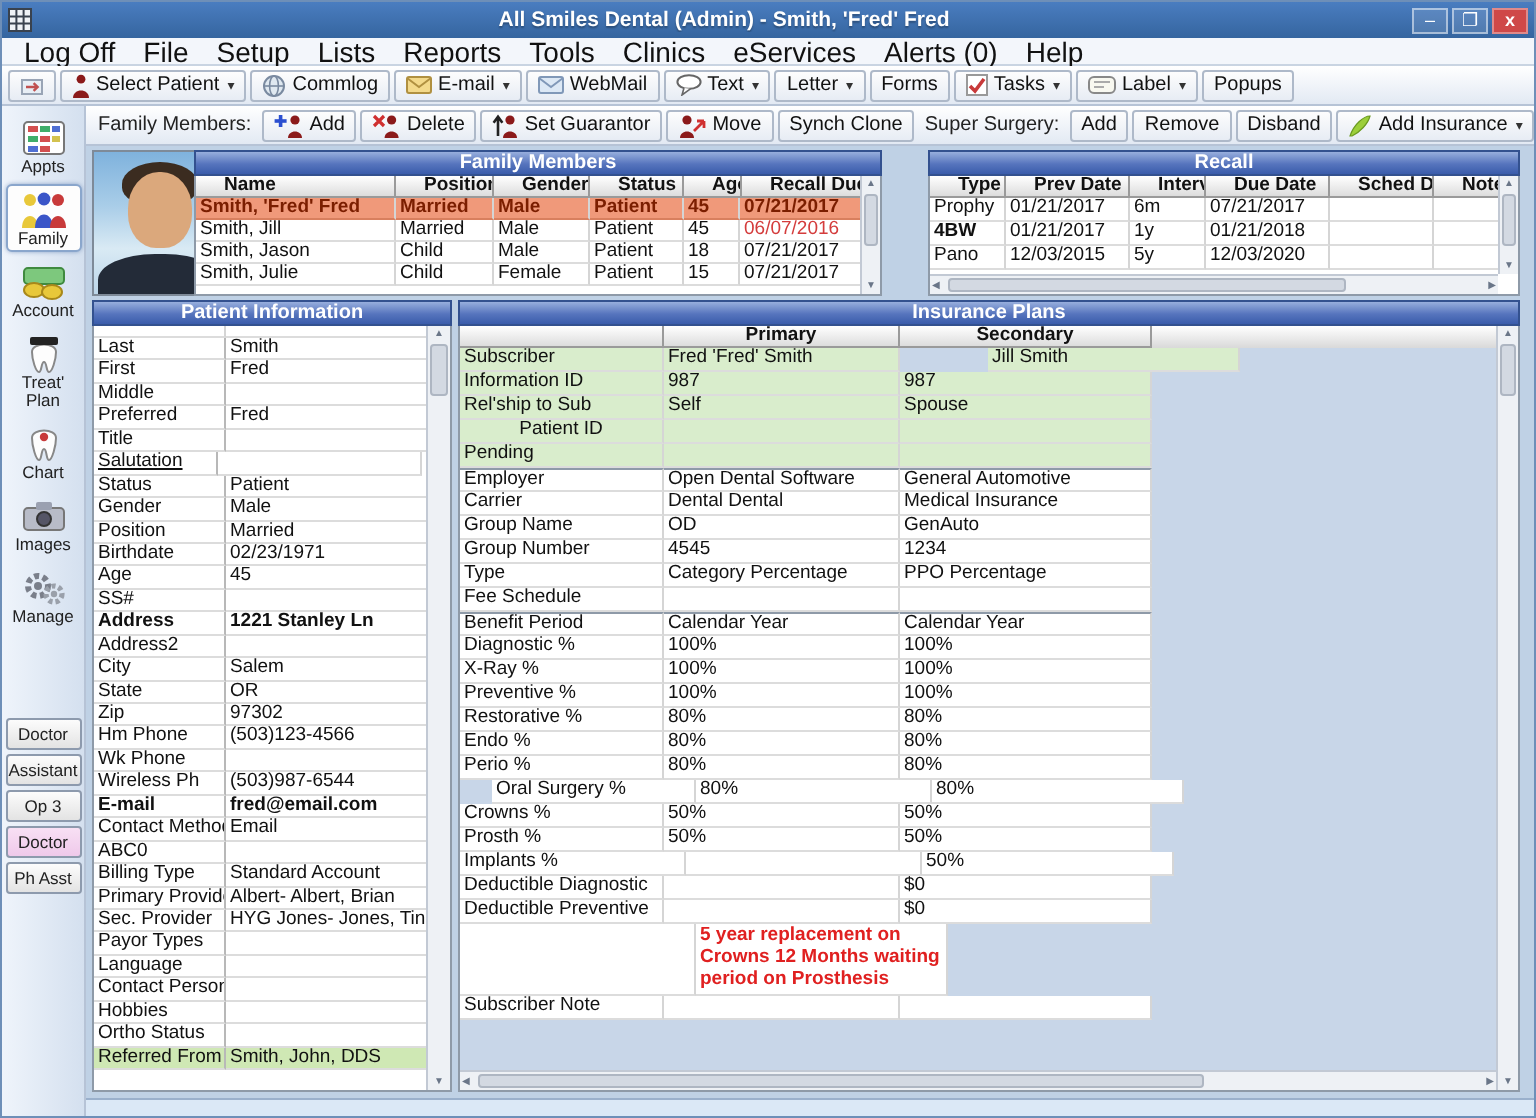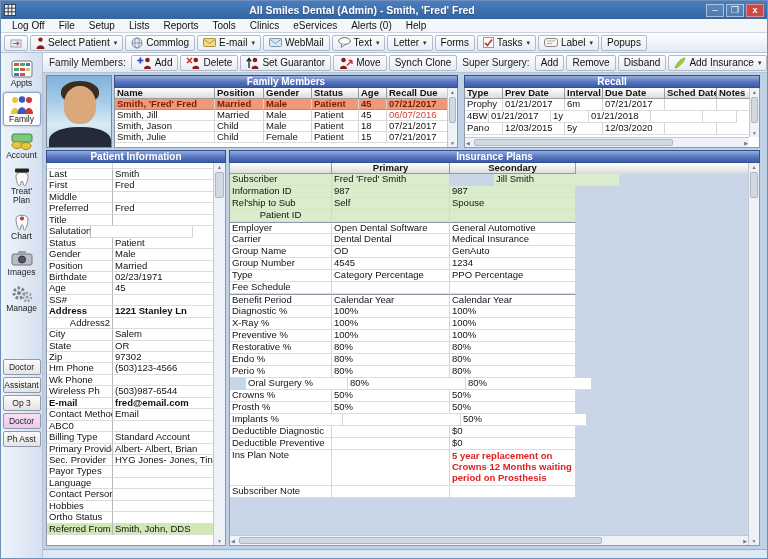--- a/index.html
+++ b/index.html
@@ -10,21 +10,21 @@
   
   .titlebar { height:18px; background:linear-gradient(180deg,#4a7dc0,#35659f); display:flex; align-items:center; padding:0 3px; flex:0 0 auto; }
   .title-logo { width:14px; height:14px; display:flex; align-items:center; }
   .title-text { flex:1; text-align:center; color:#fff; font-size:10.5px; font-weight:bold; text-shadow:0 1px 1px rgba(0,0,0,.3); white-space:nowrap; overflow:hidden; }
   .win-btns { display:flex; gap:2px; }
   .win-btn { width:18px; height:13px; font-size:9px; line-height:11px; text-align:center; color:#fff; border:1px solid rgba(255,255,255,.5); background:rgba(255,255,255,.12); cursor:default; }
   .win-btn.close { background:#cf4848; border-color:#e08a8a; font-weight:bold; }
 
   
   .menu-bar { height:14px; background:#f3f6fb; border-bottom:1px solid #c9d4e2; display:flex; align-items:center; padding-left:4px; flex:0 0 auto; }
-  .menu-item { font-size:10px; color:#111; padding:0 7px; white-space:nowrap; }
+  .menu-item { font-size:14px; color:#111; padding:0 7px; white-space:nowrap; }
 
   
   .toolbar { height:20px; background:linear-gradient(180deg,#ffffff,#e2e9f3); border-bottom:1px solid #b6c3d6; display:flex; align-items:center; padding-left:3px; flex:0 0 auto; overflow:hidden; }
   .tb-btn { display:inline-flex; align-items:center; gap:3px; height:16px; padding:0 5px; margin-right:2px; background:linear-gradient(180deg,#fdfdfd,#e7ecf4); border:1px solid #aeb9c9; border-radius:2px; font-size:10px; color:#111; white-space:nowrap; }
   .tb-icon { display:inline-flex; align-items:center; }
   .tb-caret { font-size:7px; color:#333; margin-left:1px; }
   .tb-sep-label { font-size:10px; color:#222; margin:0 5px 0 3px; white-space:nowrap; }
 
   
   .app-body { flex:1; display:flex; min-height:0; }
@@ -40,21 +40,21 @@
   .right-col { flex:1; display:flex; flex-direction:column; min-width:0; }
   .main { position:relative; flex:1; background:#bfd1e5; overflow:hidden; }
   .bottom-strip { height:9px; background:#dbe8f6; border-top:1px solid #9ab0cc; flex:0 0 auto; }
 
   
   .panel { position:absolute; }
   .panel-hdr { height:13px; background:linear-gradient(180deg,#97aedd 0%,#5674bd 55%,#3a5cab 100%); border:1px solid #33518f; color:#fff; font-size:10px; font-weight:bold; text-align:center; line-height:12px; overflow:hidden; white-space:nowrap; }
   .grid-area { position:relative; background:#fff; border:1px solid #8e9aa8; border-top:none; overflow:hidden; }
   .g-row { display:flex; }
   .g-hdr { background:linear-gradient(180deg,#ffffff,#d9d9d9); }
-  .g-hdr-cell { font-size:9.5px; font-weight:bold; color:#111; border-right:1px solid #9a9a9a; border-bottom:1px solid #9a9a9a; padding:0 2px; height:11px; line-height:10px; overflow:hidden; white-space:nowrap; }
+  .g-hdr-cell { font-size:9.5px; font-weight:bold; color:#111; border-right:1px solid #9a9a9a; border-bottom:1px solid #9a9a9a; padding:0 14px; height:11px; line-height:10px; overflow:hidden; white-space:nowrap; }
   .g-cell { font-size:9.5px; color:#111; border-right:1px solid #d5d5d5; border-bottom:1px solid #dcdcdc; padding:0 2px; height:11px; line-height:10px; overflow:hidden; white-space:nowrap; background:#fff; }
   .row-sel .g-cell { background:#f0997a; color:#7b1e00; font-weight:bold; border-bottom-color:#d87f5e; }
   .cell-red { color:#d43c3c; }
   .cell-bold { font-weight:bold; }
   .cell-green { background:#cfe8b4 !important; }
   .ins-green { background:#d9edcc !important; }
   .sect-top { border-top:1px solid #8e9aa8; }
   .note-red { color:#e02020; font-weight:bold; white-space:normal; line-height:11px; }
 
   
@@ -350,21 +350,21 @@
           <div class="tb-btn"></div>
         </div>
       <div class="main">
 
         <div class="photo" style="left:3px; top:2px; width:66px; height:73px;">
           <div class="ph-hair"></div>
           <div class="ph-head"></div>
           <div class="ph-shirt"></div>
         </div>
 
-        <div class="panel" style="left:71px; top:2px; width:344px; height:73px;">
+        <div class="panel" style="left:54px; top:2px; width:344px; height:73px;">
           <div class="panel-hdr">Family Members</div>
           <div class="grid-area" style="height:60px;">
               <div class="g-row g-hdr">
                 <div class="g-hdr-cell" style="width: 100px;">Name</div>
                 <div class="g-hdr-cell" style="width: 49px;">Position</div>
                 <div class="g-hdr-cell" style="width: 48px;">Gender</div>
                 <div class="g-hdr-cell" style="width: 47px;">Status</div>
                 <div class="g-hdr-cell" style="width: 28px;">Age</div>
                 <div class="g-hdr-cell" style="width: 62px;">Recall Due</div>
               </div>
@@ -421,21 +421,21 @@
               </div>
               <div class="g-row">
                 <div class="g-cell" style="width: 38px; height: 12px;">Prophy</div>
                 <div class="g-cell" style="width: 62px; height: 12px;">01/21/2017</div>
                 <div class="g-cell" style="width: 38px; height: 12px;">6m</div>
                 <div class="g-cell" style="width: 62px; height: 12px;">07/21/2017</div>
                 <div class="g-cell" style="width: 52px; height: 12px;"></div>
                 <div class="g-cell" style="width: 34px; height: 12px;"></div>
               </div>
               <div class="g-row">
-                <div class="g-cell" style="width: 24px; height: 12px;">4BW</div>
+                <div class="g-cell" style="width: 38px; height: 12px; font-weight: bold;">4BW</div>
                 <div class="g-cell" style="width: 62px; height: 12px;">01/21/2017</div>
                 <div class="g-cell" style="width: 38px; height: 12px;">1y</div>
                 <div class="g-cell" style="width: 62px; height: 12px;">01/21/2018</div>
                 <div class="g-cell" style="width: 52px; height: 12px;"></div>
                 <div class="g-cell" style="width: 34px; height: 12px;"></div>
               </div>
               <div class="g-row">
                 <div class="g-cell" style="width: 38px; height: 12px;">Pano</div>
                 <div class="g-cell" style="width: 62px; height: 12px;">12/03/2015</div>
                 <div class="g-cell" style="width: 38px; height: 12px;">5y</div>
@@ -477,21 +477,21 @@
               </div>
               <div class="g-row">
                 <div class="g-cell" style="width: 66px; height: 11.45px; border-right-color: rgb(184, 184, 184);">Preferred</div>
                 <div class="g-cell" style="width: 102px; height: 11.45px;">Fred</div>
               </div>
               <div class="g-row">
                 <div class="g-cell" style="width: 66px; height: 11.45px; border-right-color: rgb(184, 184, 184);">Title</div>
                 <div class="g-cell" style="width: 102px; height: 11.45px;"></div>
               </div>
               <div class="g-row">
-                <div class="g-cell" style="width: 44px; height: 11.45px; border-right-color: rgb(184, 184, 184);">Salutation</div>
+                <div class="g-cell" style="width: 62px; height: 11.45px; border-right-color: rgb(184, 184, 184); text-decoration: underline;">Salutation</div>
                 <div class="g-cell" style="width: 102px; height: 11.45px;"></div>
               </div>
               <div class="g-row">
                 <div class="g-cell" style="width: 66px; height: 11.45px; border-right-color: rgb(184, 184, 184);">Status</div>
                 <div class="g-cell" style="width: 102px; height: 11.45px;">Patient</div>
               </div>
               <div class="g-row">
                 <div class="g-cell" style="width: 66px; height: 11.45px; border-right-color: rgb(184, 184, 184);">Gender</div>
                 <div class="g-cell" style="width: 102px; height: 11.45px;">Male</div>
               </div>
@@ -509,21 +509,21 @@
               </div>
               <div class="g-row">
                 <div class="g-cell" style="width: 66px; height: 11.45px; border-right-color: rgb(184, 184, 184);">SS#</div>
                 <div class="g-cell" style="width: 102px; height: 11.45px;"></div>
               </div>
               <div class="g-row">
                 <div class="g-cell cell-bold" style="width: 66px; height: 11.45px; border-right-color: rgb(184, 184, 184);">Address</div>
                 <div class="g-cell cell-bold" style="width: 102px; height: 11.45px;">1221 Stanley Ln</div>
               </div>
               <div class="g-row">
-                <div class="g-cell" style="width: 66px; height: 11.45px; border-right-color: rgb(184, 184, 184); text-align: right;">Address2</div>
+                <div class="g-cell" style="width: 66px; height: 11.45px; border-right-color: rgb(184, 184, 184);">Address2</div>
                 <div class="g-cell" style="width: 102px; height: 11.45px;"></div>
               </div>
               <div class="g-row">
                 <div class="g-cell" style="width: 66px; height: 11.45px; border-right-color: rgb(184, 184, 184);">City</div>
                 <div class="g-cell" style="width: 102px; height: 11.45px;">Salem</div>
               </div>
               <div class="g-row">
                 <div class="g-cell" style="width: 66px; height: 11.45px; border-right-color: rgb(184, 184, 184);">State</div>
                 <div class="g-cell" style="width: 102px; height: 11.45px;">OR</div>
               </div>
@@ -621,20 +621,25 @@
                 <div class="g-cell ins-green" style="width: 102px; height: 12px;">Rel'ship to Sub</div>
                 <div class="g-cell ins-green" style="width: 118px; height: 12px;">Self</div>
                 <div class="g-cell ins-green" style="width: 126px; height: 12px;">Spouse</div>
               </div>
               <div class="g-row">
                 <div class="g-cell ins-green" style="width: 102px; height: 12px; text-align: center;">Patient ID</div>
                 <div class="g-cell ins-green" style="width: 118px; height: 12px;"></div>
                 <div class="g-cell ins-green" style="width: 126px; height: 12px;"></div>
               </div>
               <div class="g-row">
+                <div class="g-cell ins-green" style="width: 102px; height: 12px;">Pending</div>
+                <div class="g-cell ins-green" style="width: 118px; height: 12px;"></div>
+                <div class="g-cell ins-green" style="width: 126px; height: 12px;"></div>
+              </div>
+              <div class="g-row">
                 <div class="g-cell sect-top" style="width: 102px; height: 12px;">Employer</div>
                 <div class="g-cell sect-top" style="width: 118px; height: 12px;">Open Dental Software</div>
                 <div class="g-cell sect-top" style="width: 126px; height: 12px;">General Automotive</div>
               </div>
               <div class="g-row">
                 <div class="g-cell" style="width: 102px; height: 12px;">Carrier</div>
                 <div class="g-cell" style="width: 118px; height: 12px;">Dental Dental</div>
                 <div class="g-cell" style="width: 126px; height: 12px;">Medical Insurance</div>
               </div>
               <div class="g-row">
@@ -716,21 +721,20 @@
                 <div class="g-cell" style="width: 102px; height: 12px;">Deductible Diagnostic</div>
                 <div class="g-cell" style="width: 118px; height: 12px;"></div>
                 <div class="g-cell" style="width: 126px; height: 12px;">$0</div>
               </div>
               <div class="g-row">
                 <div class="g-cell" style="width: 102px; height: 12px;">Deductible Preventive</div>
                 <div class="g-cell" style="width: 118px; height: 12px;"></div>
                 <div class="g-cell" style="width: 126px; height: 12px;">$0</div>
               </div>
               <div class="g-row">
-                <div class="g-cell" style="width: 102px; height: 36px;">Ins Plan Note</div>
                 <div class="g-cell" style="width: 118px; height: 36px;"></div>
                 <div class="g-cell note-red" style="width: 126px; height: 36px;">5 year replacement on Crowns 12 Months waiting period on Prosthesis</div>
               </div>
               <div class="g-row">
                 <div class="g-cell" style="width: 102px; height: 12px;">Subscriber Note</div>
                 <div class="g-cell" style="width: 118px; height: 12px;"></div>
                 <div class="g-cell" style="width: 126px; height: 12px;"></div>
               </div>
               <div class="vsb" style="width: 11px; bottom: 0px;">
                 <span class="sb-arrow">▲</span>

